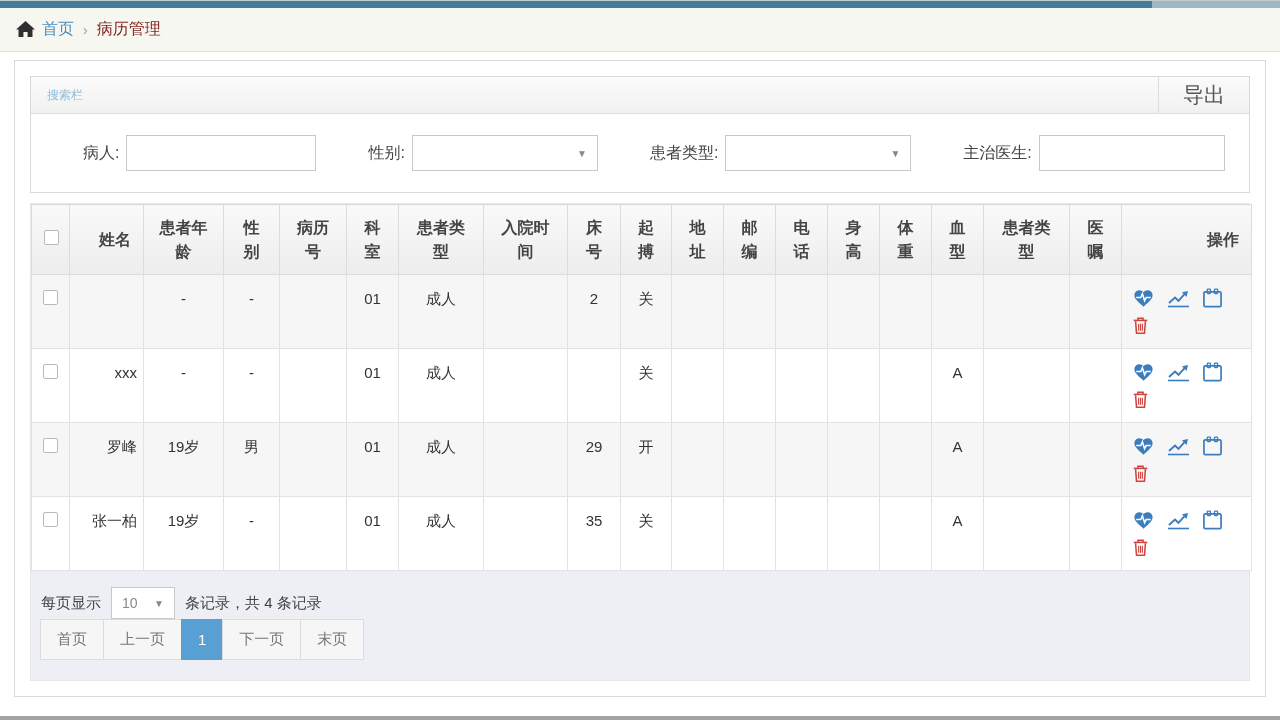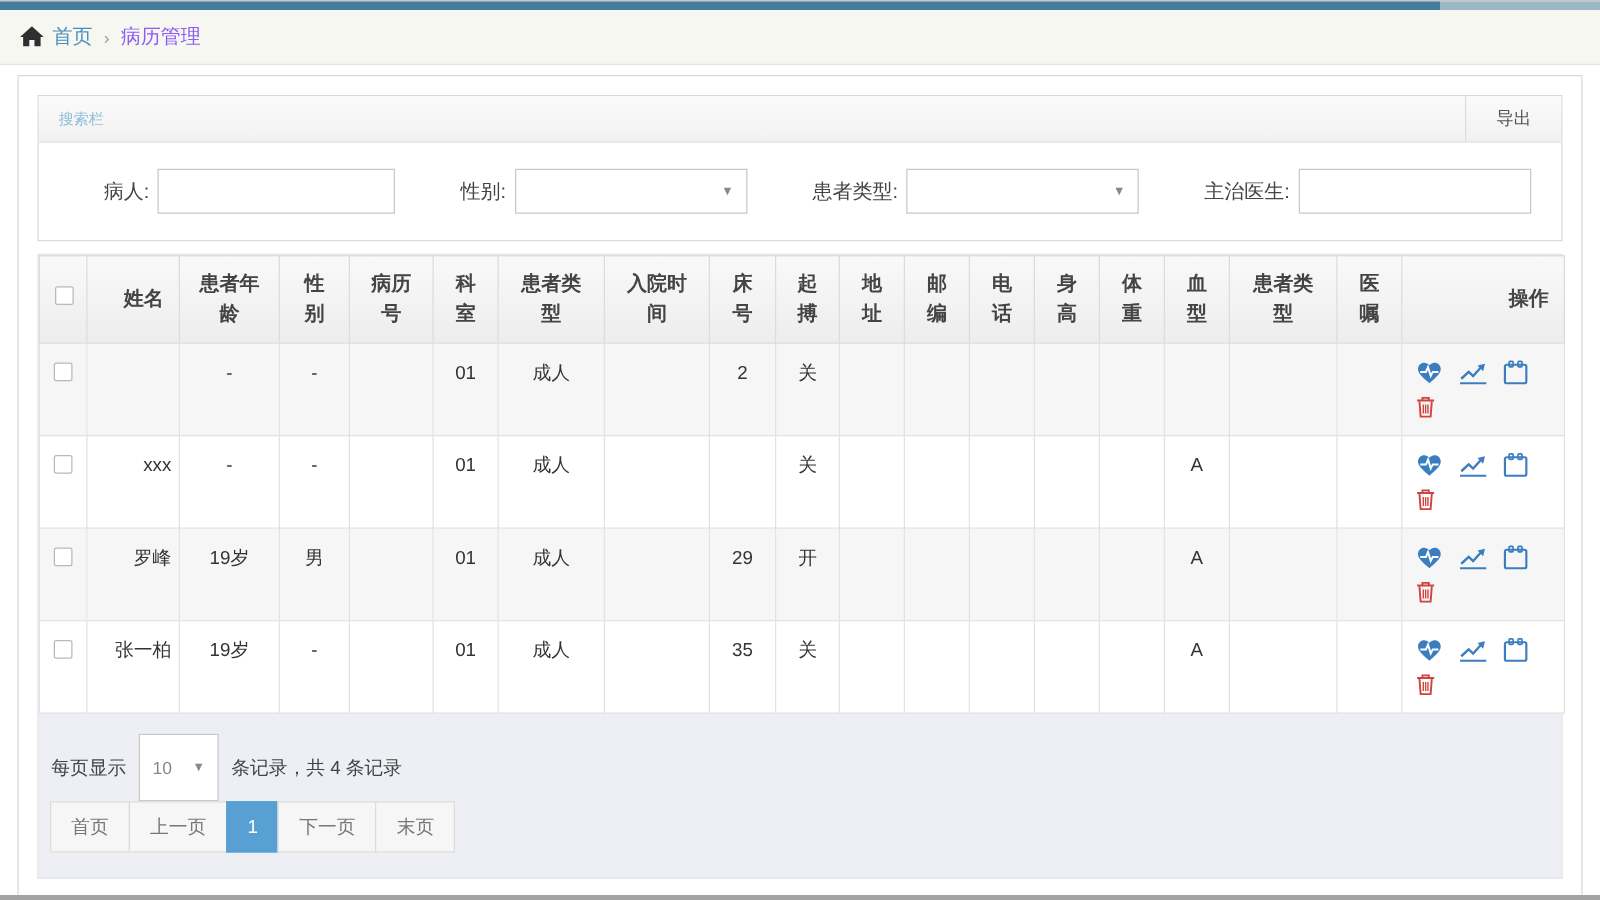--- a/index.html
+++ b/index.html
@@ -16,36 +16,36 @@
     background: linear-gradient(to right, #457c9b 0, #457c9b 1152px, #9cb8c7 1152px);
   }
   
   .breadcrumb {
     height: 44px; background: #f7f7f2; border-bottom: 1px solid #e2e2e2;
     display: flex; align-items: center; padding: 0 16px; gap: 9px; font-size: 16px;
   }
   .breadcrumb .home-link { display: flex; align-items: center; gap: 7px; cursor: pointer; }
   .breadcrumb .home-link span { color: #4c8fbd; }
   .breadcrumb .sep { color: #9a9a9a; font-size: 14px; }
-  .breadcrumb .current { color: #8b5cf6; }
+  .breadcrumb .current { color: #7f1d1d; }
 
   .main-panel {
     margin: 8px 14px 0; border: 1px solid #d9d9d9; background: #fff; padding: 15px;
   }
 
   
   .search-panel { border: 1px solid #d9d9d9; }
   .search-header {
     display: flex; justify-content: space-between; align-items: stretch;
     background: linear-gradient(#fbfbfb, #f1f1f1); border-bottom: 1px solid #ddd; height: 37px;
   }
   .search-title { color: #8fbcda; font-size: 12px; display: flex; align-items: center; padding-left: 16px; }
   .export-btn {
     border-left: 1px solid #ddd; padding: 0 24px; display: flex; align-items: center;
-    font-size: 14px; color: #555; cursor: pointer; background: transparent;
+    font-size: 21px; color: #555; cursor: pointer; background: transparent;
   }
   .search-body { display: flex; align-items: center; padding: 21px 16px; }
   .field-label { font-size: 16px; color: #444; margin-right: 7px; white-space: nowrap; margin-left: 36px; }
   .text-input {
     width: 190px; height: 36px; border: 1px solid #c8c8c8; margin-right: 16px;
     padding: 0 8px; font-size: 15px; background: #fff; outline: none;
   }
   .select-box {
     width: 186px; height: 36px; border: 1px solid #c8c8c8; background: #fff;
     display: flex; align-items: center; justify-content: space-between;
@@ -84,21 +84,21 @@
   .icon-btn { display: inline-flex; cursor: pointer; line-height: 0; }
 
   
   .grid-footer {
     display: flex; justify-content: space-between; align-items: flex-start;
     padding: 16px 10px 20px;
     flex-direction: column;
   }
   .per-page { display: flex; align-items: center; gap: 10px; font-size: 15px; color: #444; }
   .pp-select {
-    width: 64px; height: 54px; border: 1px solid #c8c8c8; background: #fff;
+    width: 64px; height: 32px; border: 1px solid #c8c8c8; background: #fff;
     display: flex; align-items: center; justify-content: space-between;
     padding: 0 10px; color: #888; font-size: 14px; cursor: pointer;
   }
   .pagination { display: flex; margin-right: 8px; }
   .pg-btn {
     padding: 10px 16px; border: 1px solid #dcdcdc; background: #f6f6f6; color: #777;
     font-size: 15px; text-align: center; margin-left: -1px; cursor: pointer; min-width: 42px;
   }
   .pg-btn.active { background: #58a0d3; border-color: #58a0d3; color: #fff; }
 

